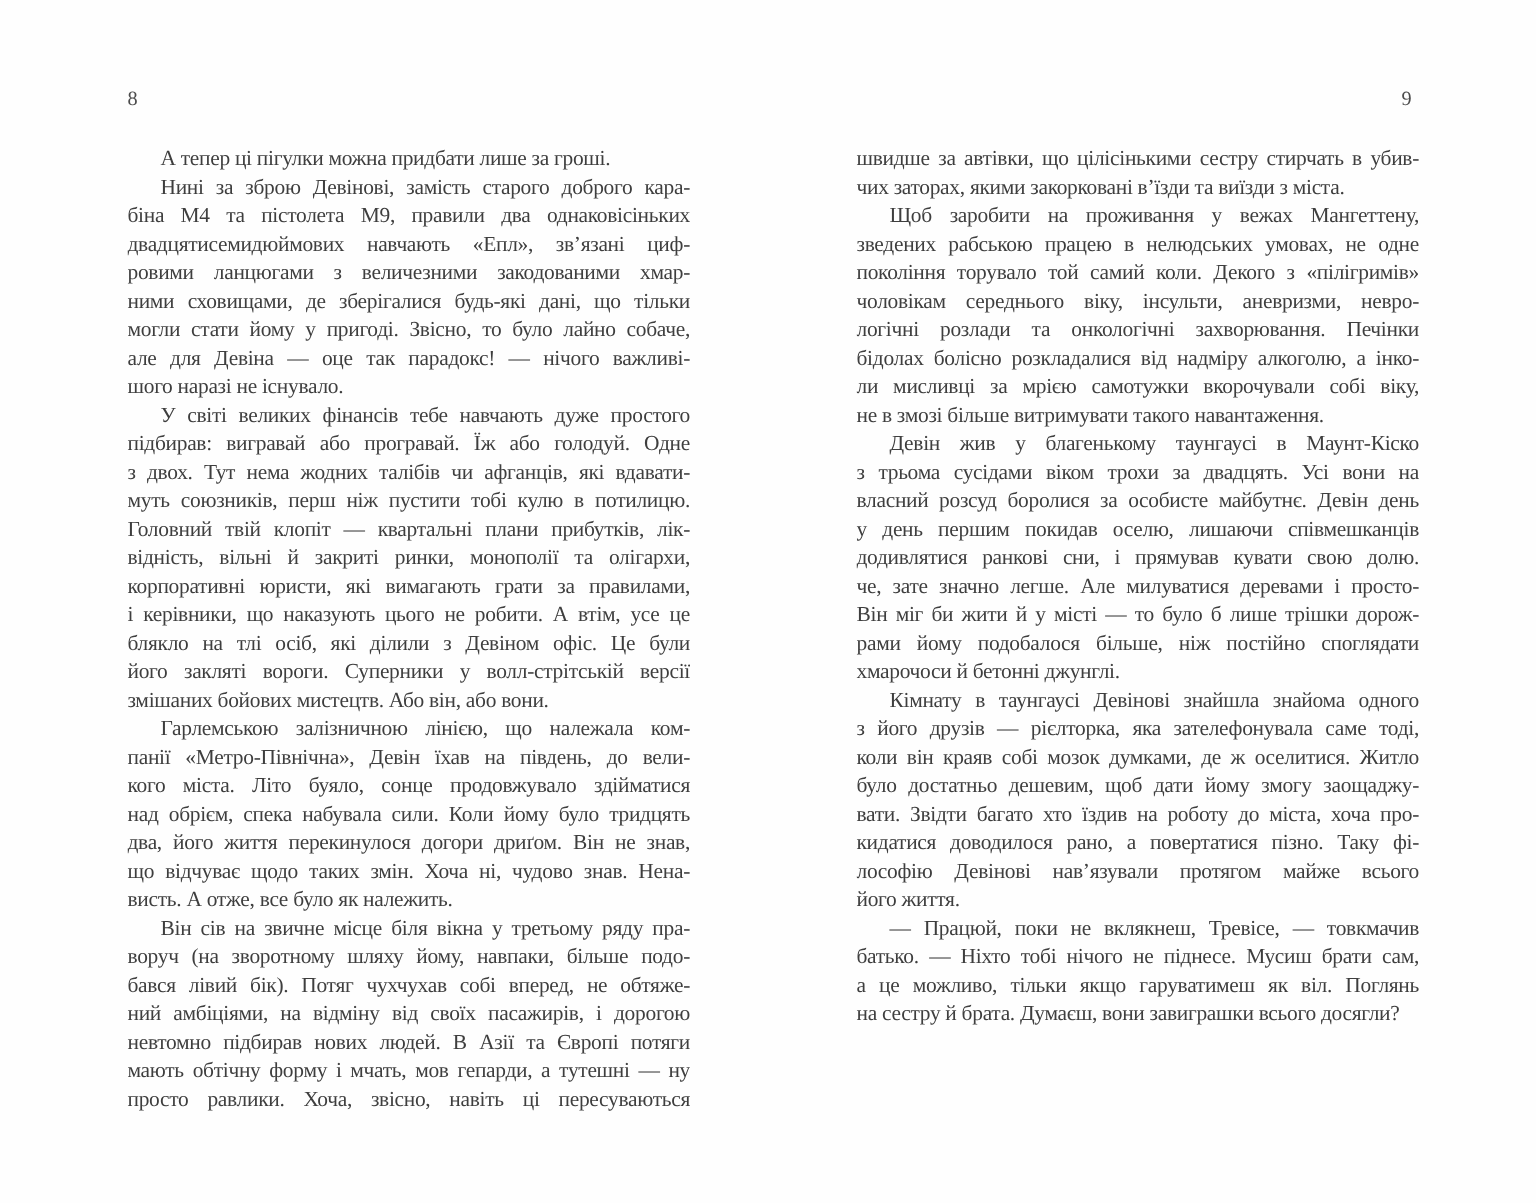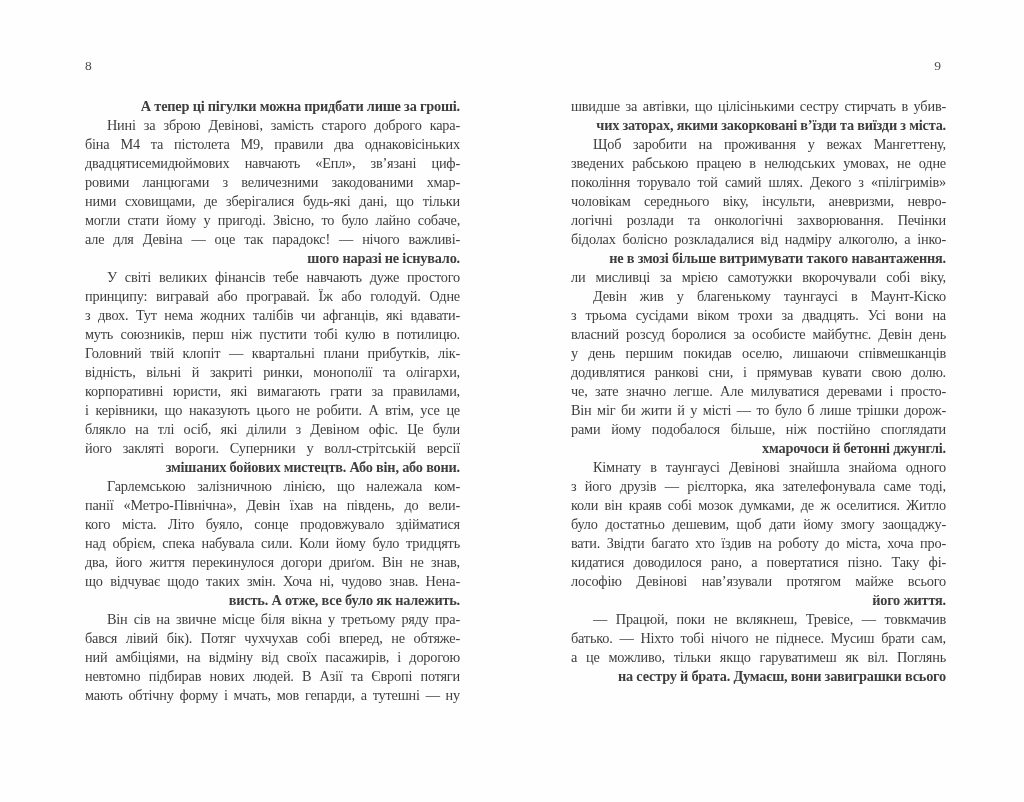--- a/index.html
+++ b/index.html
@@ -44,21 +44,21 @@
     overflow: hidden;
     text-align: justify;
   }
   .line::after {
     content: "";
     display: inline-block;
     width: 100%;
     height: 0;
   }
   .line.indent { text-indent: 22px; }
-  .line.end { text-align: right; font-weight: bold; }
+  .line.end { text-align: left; }
   .line.end::after { content: none; }
 </style>
 </head>
 <body>
 
 <div class="spread">
 
   <section class="page page-left">
     <div class="pagenum">8</div>
     <div class="body-text">
@@ -70,21 +70,21 @@
           <div class="line">біна М4 та пістолета М9, правили два однаковісіньких</div>
           <div class="line">двадцятисемидюймових навчають «Епл», зв’язані циф-</div>
           <div class="line">ровими ланцюгами з величезними закодованими хмар-</div>
           <div class="line">ними сховищами, де зберігалися будь-які дані, що тільки</div>
           <div class="line">могли стати йому у пригоді. Звісно, то було лайно собаче,</div>
           <div class="line">але для Девіна — оце так парадокс! — нічого важливі-</div>
           <div class="line end">шого наразі не існувало.</div>
         </div>
         <div class="para">
           <div class="line indent">У світі великих фінансів тебе навчають дуже простого</div>
-          <div class="line">принципу: вигравай або програвай. Їж або голодуй. Одне</div>
+          <div class="line">підбирав: вигравай або програвай. Їж або голодуй. Одне</div>
           <div class="line">з двох. Тут нема жодних талібів чи афганців, які вдавати-</div>
           <div class="line">муть союзників, перш ніж пустити тобі кулю в потилицю.</div>
           <div class="line">Головний твій клопіт — квартальні плани прибутків, лік-</div>
           <div class="line">відність, вільні й закриті ринки, монополії та олігархи,</div>
           <div class="line">корпоративні юристи, які вимагають грати за правилами,</div>
           <div class="line">і керівники, що наказують цього не робити. А втім, усе це</div>
           <div class="line">блякло на тлі осіб, які ділили з Девіном офіс. Це були</div>
           <div class="line">його закляті вороги. Суперники у волл-стрітській версії</div>
           <div class="line end">змішаних бойових мистецтв. Або він, або вони.</div>
         </div>
@@ -92,44 +92,46 @@
           <div class="line indent">Гарлемською залізничною лінією, що належала ком-</div>
           <div class="line">панії «Метро-Північна», Девін їхав на південь, до вели-</div>
           <div class="line">кого міста. Літо буяло, сонце продовжувало здійматися</div>
           <div class="line">над обрієм, спека набувала сили. Коли йому було тридцять</div>
           <div class="line">два, його життя перекинулося догори дриґом. Він не знав,</div>
           <div class="line">що відчуває щодо таких змін. Хоча ні, чудово знав. Нена-</div>
           <div class="line end">висть. А отже, все було як належить.</div>
         </div>
         <div class="para">
           <div class="line indent">Він сів на звичне місце біля вікна у третьому ряду пра-</div>
+          <div class="line">воруч (на зворотному шляху йому, навпаки, більше подо-</div>
           <div class="line">бався лівий бік). Потяг чухчухав собі вперед, не обтяже-</div>
           <div class="line">ний амбіціями, на відміну від своїх пасажирів, і дорогою</div>
           <div class="line">невтомно підбирав нових людей. В Азії та Європі потяги</div>
           <div class="line">мають обтічну форму і мчать, мов гепарди, а тутешні — ну</div>
+          <div class="line">просто равлики. Хоча, звісно, навіть ці пересуваються</div>
         </div>
       </div>
   </section>
 
   <section class="page page-right">
     <div class="pagenum">9</div>
     <div class="body-text">
         <div class="para">
           <div class="line">швидше за автівки, що цілісінькими сестру стирчать в убив-</div>
           <div class="line end">чих заторах, якими закорковані в’їзди та виїзди з міста.</div>
         </div>
         <div class="para">
           <div class="line indent">Щоб заробити на проживання у вежах Мангеттену,</div>
           <div class="line">зведених рабською працею в нелюдських умовах, не одне</div>
-          <div class="line">покоління торувало той самий шлях. Декого з «пілігримів»</div>
+          <div class="line">покоління торувало той самий коли. Декого з «пілігримів»</div>
           <div class="line">чоловікам середнього віку, інсульти, аневризми, невро-</div>
           <div class="line">логічні розлади та онкологічні захворювання. Печінки</div>
           <div class="line">бідолах болісно розкладалися від надміру алкоголю, а інко-</div>
+          <div class="line">ли мисливці за мрією самотужки вкорочували собі віку,</div>
           <div class="line end">не в змозі більше витримувати такого навантаження.</div>
-          <div class="line">ли мисливці за мрією самотужки вкорочували собі віку,</div>
         </div>
         <div class="para">
           <div class="line indent">Девін жив у благенькому таунгаусі в Маунт-Кіско</div>
           <div class="line">з трьома сусідами віком трохи за двадцять. Усі вони на</div>
           <div class="line">власний розсуд боролися за особисте майбутнє. Девін день</div>
           <div class="line">у день першим покидав оселю, лишаючи співмешканців</div>
           <div class="line">додивлятися ранкові сни, і прямував кувати свою долю.</div>
           <div class="line">че, зате значно легше. Але милуватися деревами і просто-</div>
           <div class="line">Він міг би жити й у місті — то було б лише трішки дорож-</div>
           <div class="line">рами йому подобалося більше, ніж постійно споглядати</div>

